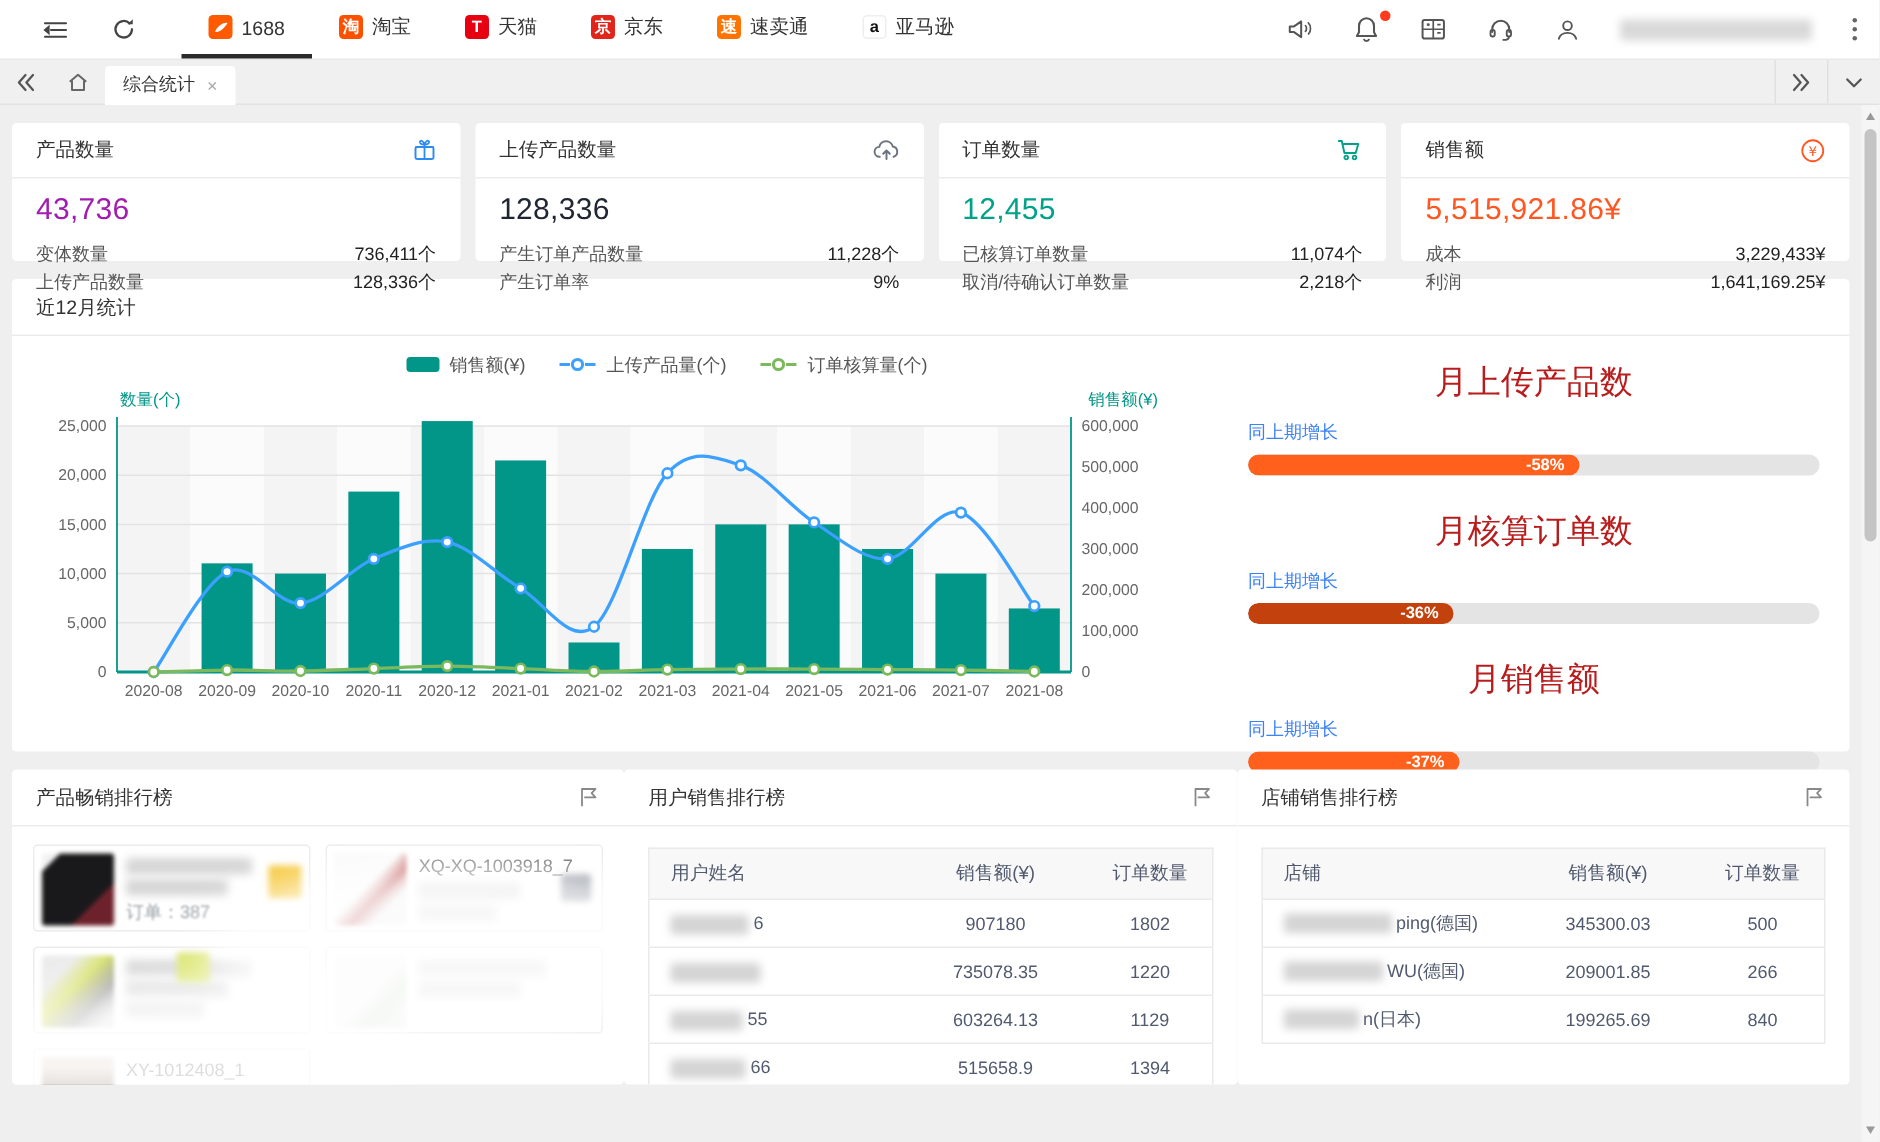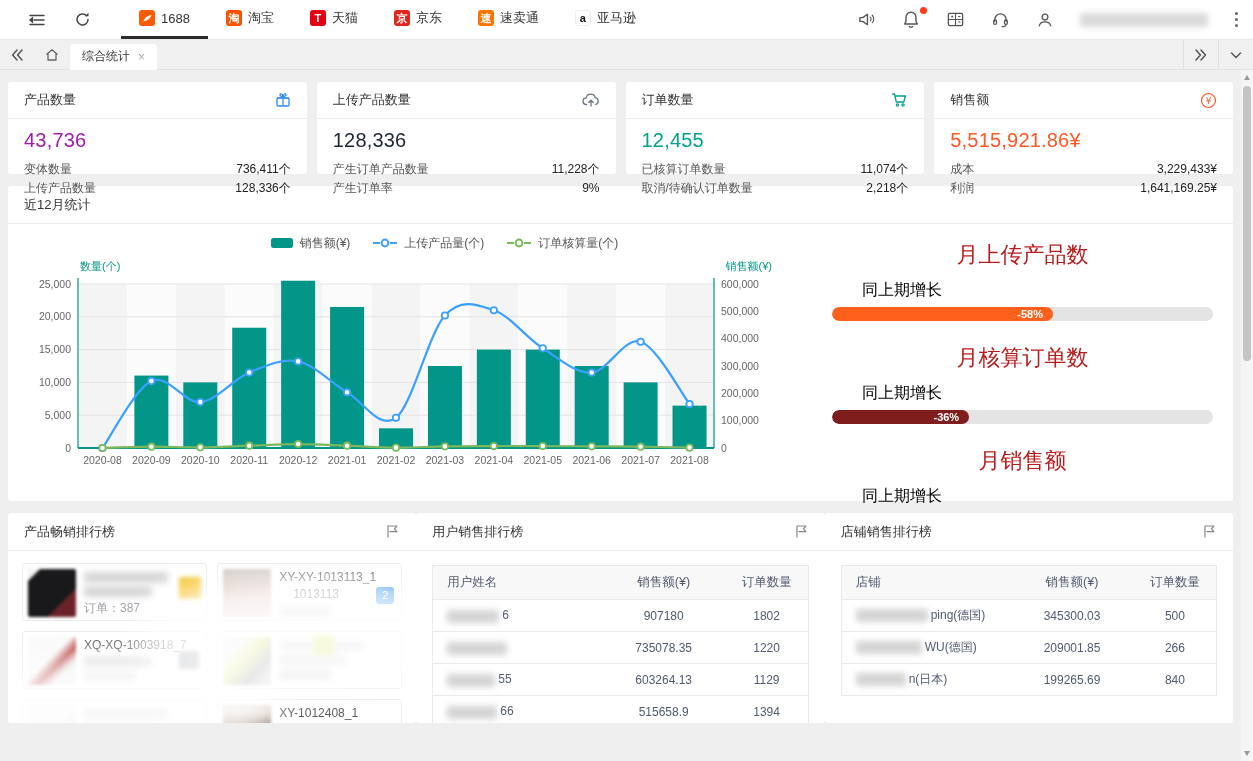--- a/index.html
+++ b/index.html
@@ -47,21 +47,21 @@
   .panel-head { height:38px; display:flex; align-items:center; justify-content:space-between;
     padding:0 16px; border-bottom:1px solid #ececec; font-size:13px; color:#333; }
   .chart-body { display:flex; padding:6px 10px 0 6px; }
   .chart-left { width:800px; }
   .legend { display:flex; justify-content:center; gap:22px; align-items:center; height:26px;
     font-size:12px; color:#555; margin-left:60px; }
   .legend-item { display:flex; align-items:center; gap:6px; cursor:pointer; }
   .growth { flex:1; padding:10px 10px 0 18px; }
   .g-item { margin-bottom:22px; }
   .g-title { font-size:22px; color:#b91c1c; margin-bottom:10px;text-align:center; }
-  .g-sub { font-size:16px; color:#000000; margin-bottom:6px;margin-left:30px; }
+  .g-sub { font-size:12px; color:#3b82f6; margin-bottom:6px; }
   .g-track { height:14px; border-radius:7px; background:#e4e4e4; position:relative; overflow:hidden; }
   .g-fill { height:14px; border-radius:7px; display:flex; align-items:center; justify-content:flex-end;
     padding-right:10px; color:#fff; font-size:11px; font-weight:bold; }
 
   .bottom-row { display:flex; gap:0; margin-top:12px; }
   .panel { flex:1; background:#fff; border-radius:3px; height:210px; overflow:hidden; position:relative; }
   .rank-table { width:calc(100% - 32px); margin:14px 16px 0 16px; border:1px solid #e8eaec; border-collapse:collapse; font-size:12px; }
   .rank-table th { background:#f8f8f9; color:#515a6e; font-weight:normal; font-size:12.5px;
     height:34px; border-bottom:1px solid #e8eaec; }
   .rank-table th:first-child { text-align:left; padding-left:14px; }
@@ -444,21 +444,21 @@
     <div class="g-track">
       <div class="g-fill" style="width:58%;background:#ff611d">
         <span>-58%</span>
       </div>
             </div>
           </div>
           <div class="g-item">
             <div class="g-title">月核算订单数</div>
     <div class="g-sub">同上期增长</div>
     <div class="g-track">
-      <div class="g-fill" style="width:36%;background:#7f1d1d">
+      <div class="g-fill" style="width:36%;background:#c2410c">
         <span>-36%</span>
       </div>
             </div>
           </div>
           <div class="g-item">
             <div class="g-title">月销售额</div>
     <div class="g-sub">同上期增长</div>
     <div class="g-track">
       <div class="g-fill" style="width:37%;background:#ff611d">
         <span>-37%</span>
@@ -485,30 +485,20 @@
     <span class="prod-text">
       <div class="blurline" style="width:72%"></div>
       <div class="blurline" style="width:58%"></div>
       <div class="order-text">订单：387</div>
 
       <span class="pix" style="right:0;top:8px;width:22px;height:22px;background:#f5c531;"></span>
 
     </span>
           </div>
           <div class="prod-card">
-            <span class="prod-img img-phone"></span>
-    <span class="prod-text">
-      <div>XY-XY-1013113_1</div>
-      <div style="padding-left:14px;">1013113</div>
-      <div class="blurline" style="width:44%"></div>
-      <span class="badge-num">2</span>
-
-    </span>
-          </div>
-          <div class="prod-card">
             <span class="prod-img img-sneaker"></span>
     <span class="prod-text">
       <div>XQ-XQ-1003918_7</div>
       <div class="blurline" style="width:58%"></div>
       <div class="blurline" style="width:44%"></div>
 
       <span class="pix" style="right:2px;top:14px;width:20px;height:18px;background:#77808c;"></span>
 
     </span>
           </div>

